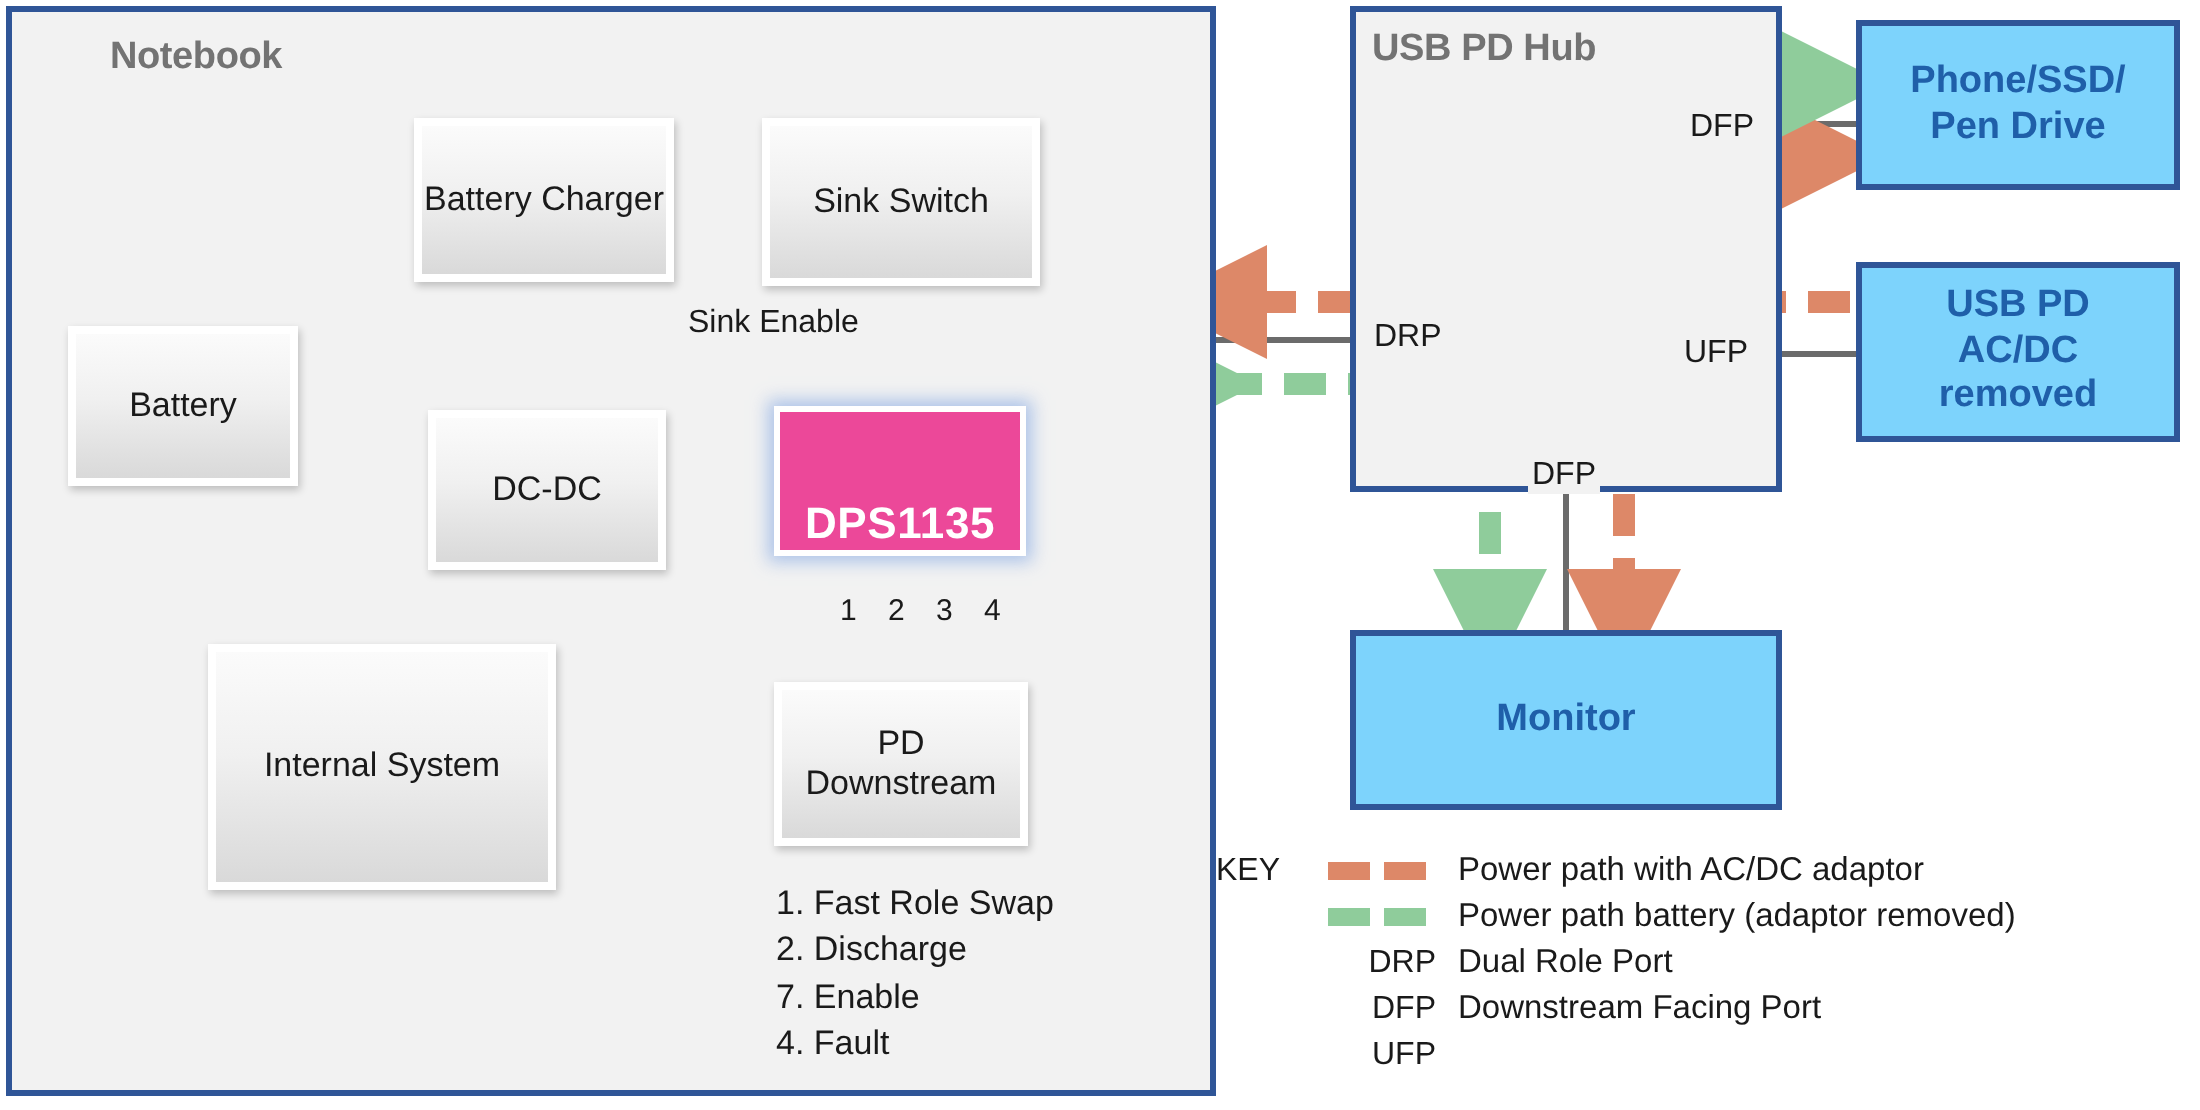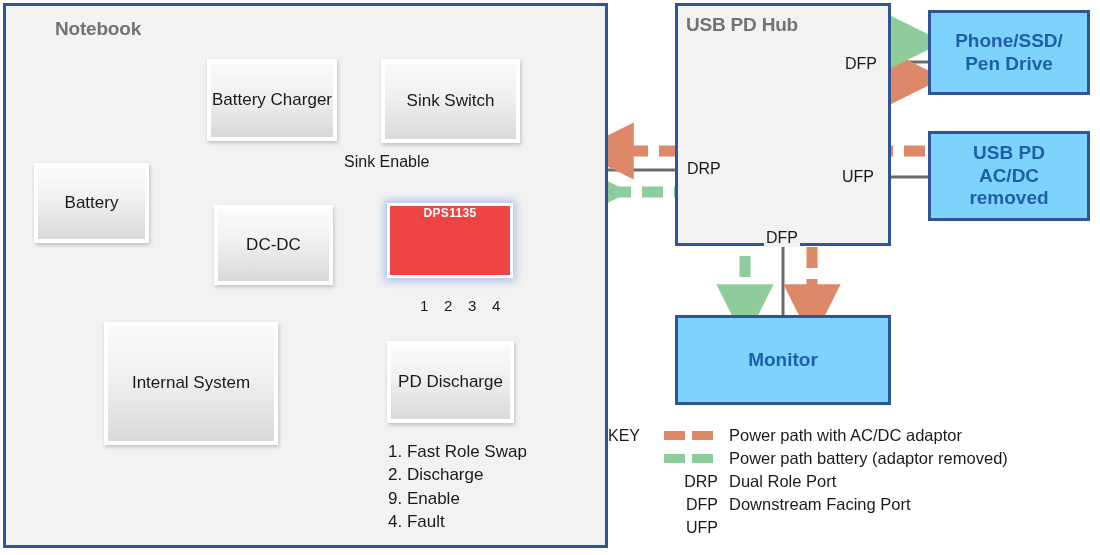--- a/index.html
+++ b/index.html
@@ -66,28 +66,28 @@
     text-align: center;
     color: #1A1A1A;
     font-size: 17px;
     line-height: 1.2;
   }
   
   .chip-box {
     position: absolute;
     box-sizing: border-box;
     border: 3px solid #FFFFFF;
-    background: #ef4444;
+    background: #ec4899;
     box-shadow: 0 0 8px 3px rgba(150,180,230,0.75);
     display: flex;
-    align-items: flex-start;
+    align-items: flex-end;
     justify-content: center;
     color: #FFFFFF;
     font-weight: bold;
-    font-size: 12px;
+    font-size: 22px;
     letter-spacing: 0.3px;
   }
   .lbl-port {
     position: absolute;
     color: #1A1A1A;
     font-size: 16px;
     white-space: nowrap;
     background: #F2F2F2;
     padding: 0 2px;
   }
@@ -265,38 +265,38 @@
 
   <div class="grey-box" style="left:214px; top:205px; width:119px; height:80px;">
     <span>DC-DC</span>
   </div>
 
   <div class="grey-box" style="left:104px; top:322px; width:174px; height:123px;">
     <span style="white-space:pre-line;">Internal System</span>
   </div>
 
   <div class="grey-box" style="left:387px; top:341px; width:127px; height:82px;">
-    <span style="white-space:pre-line;">PD Discharge</span>
+    <span style="white-space:pre-line;">PD Downstream</span>
   </div>
 
   <div class="chip-box" style="left:387px; top:203px; width:126px; height:75px;">
     <span>DPS1135</span>
   </div>
 
   <div class="lbl-port" style="left:342px; top:153px;">Sink Enable</div>
 
   <div class="pin-num" style="left:419px; top:297px;">1</div>
   <div class="pin-num" style="left:443px; top:297px;">2</div>
   <div class="pin-num" style="left:467px; top:297px;">3</div>
   <div class="pin-num" style="left:491px; top:297px;">4</div>
 
   <div id="notes">
     <div>1. Fast Role Swap</div>
     <div>2. Discharge</div>
-    <div>9. Enable</div>
+    <div>7. Enable</div>
     <div>4. Fault</div>
   </div>
 
   <div class="container-box" style="left:675px; top:3px; width:216px; height:243px;"></div>
   <div class="container-title" style="left:686px; top:14px;">USB PD Hub</div>
 
   <div class="lbl-port" style="left:843px; top:55px;">DFP</div>
   <div class="lbl-port" style="left:685px; top:160px;">DRP</div>
   <div class="lbl-port" style="left:840px; top:168px;">UFP</div>
   <div class="lbl-port" style="left:764px; top:229px;">DFP</div>

